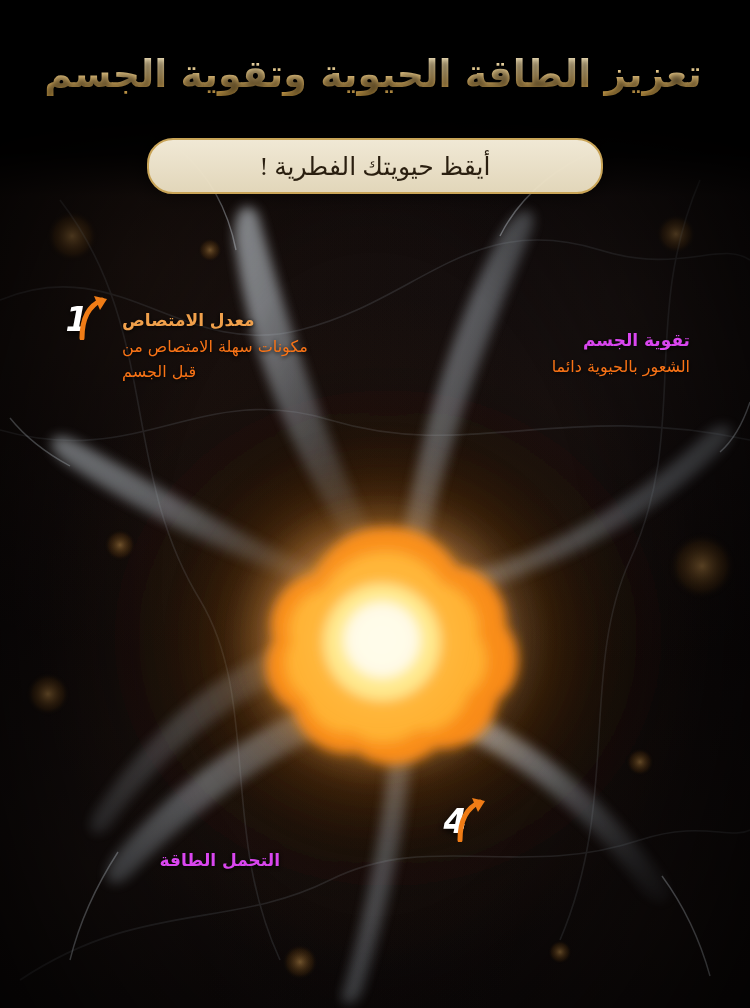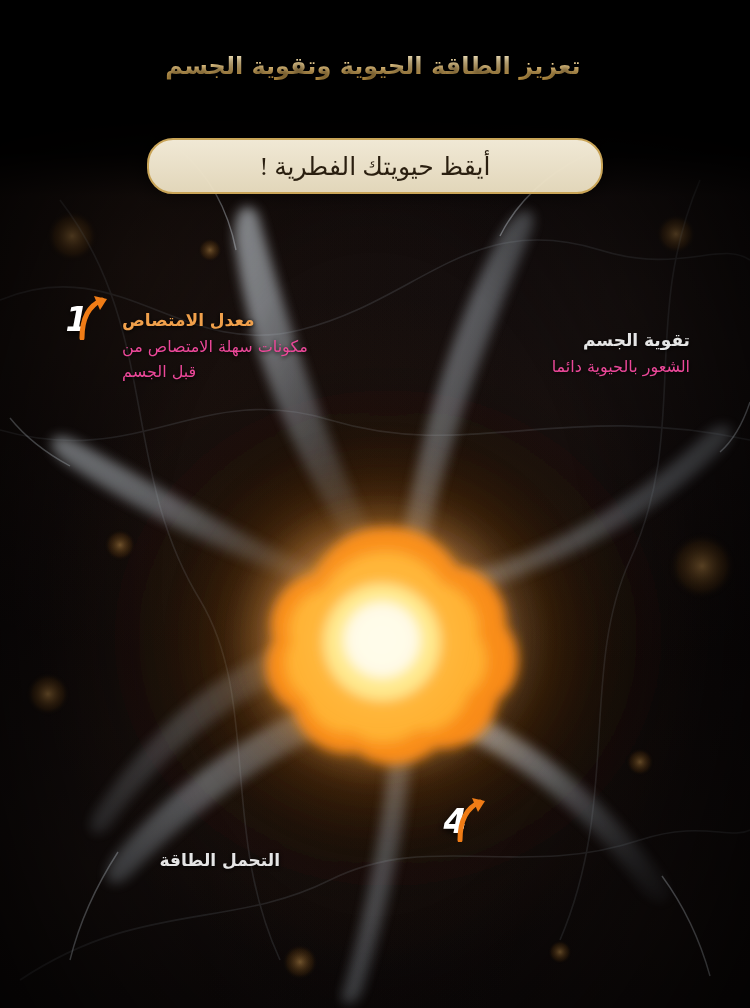--- a/index.html
+++ b/index.html
@@ -48,21 +48,21 @@
     position: absolute;
     top: 0; left: 0; right: 0;
     height: 196px;
     background: linear-gradient(180deg, #000 0%, #000 52%, rgba(0,0,0,0.82) 78%, rgba(0,0,0,0.0) 100%);
   }
   .title {
     position: absolute;
     top: 52px;
     left: 0; right: 4px;
     text-align: center;
-    font-size: 24px;
+    font-size: 38px;
     font-weight: bold;
     letter-spacing: 0px;
     background: linear-gradient(180deg, #fdf2d2 0%, #f3d79a 38%, #d9ae5e 72%, #c79a44 100%);
     -webkit-background-clip: text;
     background-clip: text;
     color: transparent;
     text-shadow: 0 2px 6px rgba(0,0,0,0.6);
     direction: rtl;
   }
   .subtitle-pill {
@@ -95,26 +95,26 @@
   }
   .feature .f-title {
     font-size: 17px;
     font-weight: bold;
     color: #f0a04b;
     text-shadow: 0 1px 4px rgba(0,0,0,0.9);
     margin-bottom: 5px;
     white-space: nowrap;
   }
   .feature .f-title.gold {
-    color: #e5e5e5;
+    color: #d946ef;
   }
   .feature .f-body {
     font-size: 16px;
     line-height: 1.55;
-    color: #ec4899;
+    color: #f97316;
     text-shadow: 0 1px 4px rgba(0,0,0,0.95);
   }
 
   .f1 { top: 310px; right: 438px; text-align: left; width: 190px; }
   .f2 { top: 330px; right: 60px;  text-align: right; width: 230px; }
   .f3 { top: 850px; right: 470px; text-align: right; width: 190px; }
   .f4 { top: 842px; right: 140px; text-align: right; width: 300px; }
 
   .badge {
     position: absolute;

